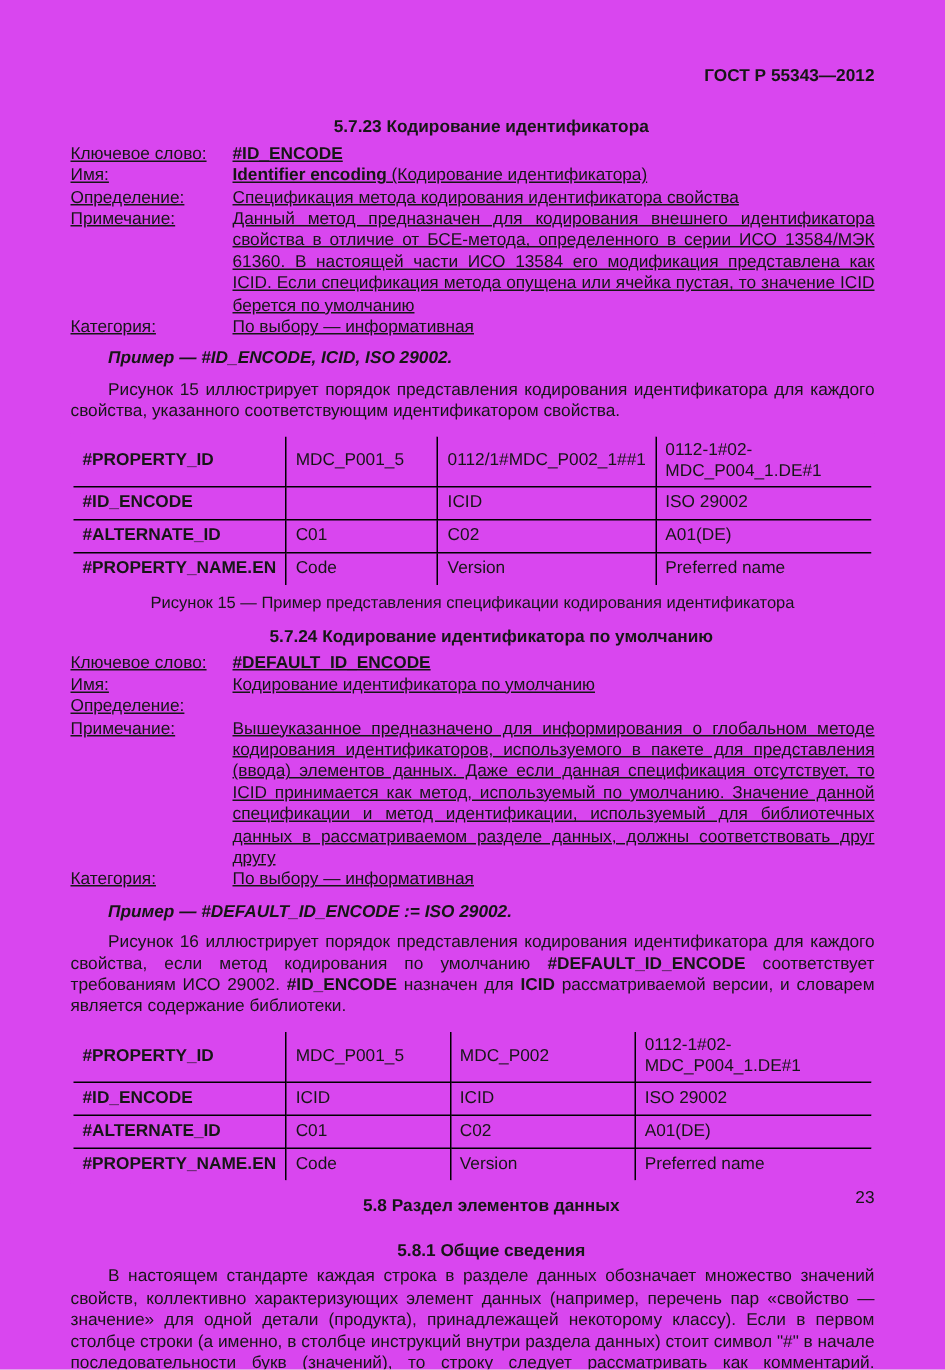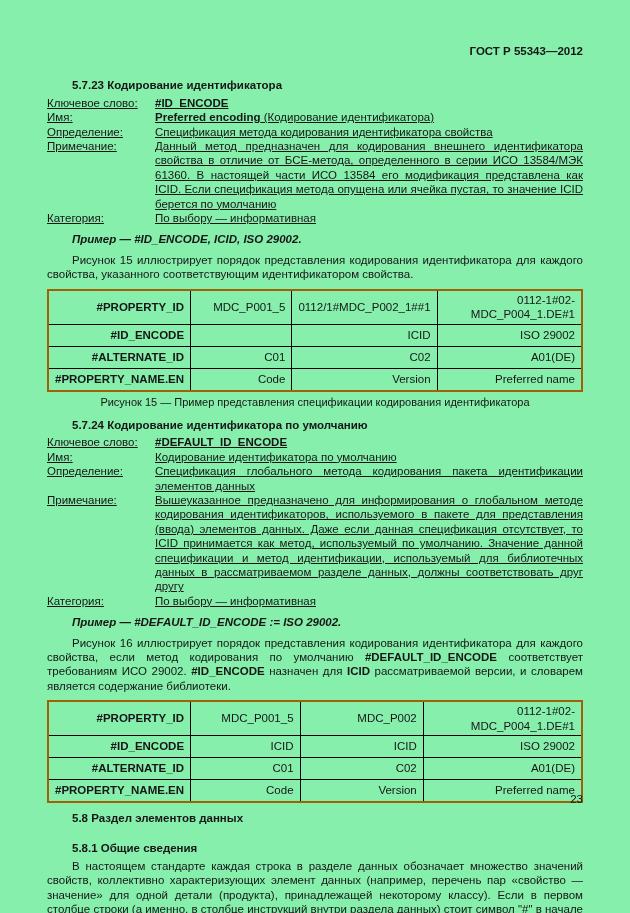--- a/index.html
+++ b/index.html
@@ -1,30 +1,30 @@
 <!DOCTYPE html>
 <html><head>
 <meta charset="utf-8">
 <style>
   html,body{margin:0;padding:0;background:#e8e8e8;}
   .page{
-    width:630px;height:913px;background:#86efac;position:relative;overflow:hidden;
+    width:630px;height:913px;background:#d946ef;position:relative;overflow:hidden;
     font-family:"Liberation Sans",sans-serif;color:#161616;margin:0 auto;
     font-size:11.5px;line-height:14.4px;
   }
   .content{position:absolute;left:47px;top:44px;width:536px;}
   .doc-header{text-align:right;font-weight:bold;font-size:11.5px;margin-bottom:20px;}
-  .heading{font-weight:bold;text-indent:25px;margin:8px 0 3px 0;}
+  .heading{font-weight:bold;text-indent:25px;margin:8px 0 3px 0;text-align:center;}
   .defrow{display:flex;margin:0;text-decoration:underline;}
   .defrow .lbl{flex:0 0 108px;width:108px;}
   .defrow .val{flex:1;text-align:justify;}
   .b{font-weight:bold;}
   .example{font-weight:bold;font-style:italic;text-indent:25px;margin:7px 0 6px 0;}
   .para{text-align:justify;text-indent:25px;margin:0 0 3px 0;}
-  table.fig{border-collapse:collapse;width:100%;margin:7px 0 3px 0;border:2px solid #a16207;text-align:right;}
+  table.fig{border-collapse:collapse;width:100%;margin:7px 0 3px 0;border:2px solid #d946ef;}
   table.fig td{border:1px solid #000;padding:2px 6px;height:17px;vertical-align:middle;}
   td.c0{width:112px;font-weight:bold;}
   td.c1{width:104px;}
   td.c2{width:126px;}
   td.c3{width:158px;}
   .caption{text-align:center;font-size:11px;margin:3px 0 9px 0;}
   .page-number{position:absolute;top:792px;right:47px;font-size:11.5px;margin-left:16px;}
 </style>
 </head>
 <body>
@@ -35,21 +35,21 @@
     <div class="doc-header">ГОСТ Р 55343—2012</div>
 
     <div class="heading">5.7.23 Кодирование идентификатора</div>
 
     <div class="defrow">
       <span class="lbl">Ключевое слово:</span>
       <span class="val b">#ID_ENCODE</span>
     </div>
     <div class="defrow">
       <span class="lbl">Имя:</span>
-      <span class="val"><span class="b">Preferred encoding</span><span> (Кодирование идентификатора)</span></span>
+      <span class="val"><span class="b">Identifier encoding</span><span> (Кодирование идентификатора)</span></span>
     </div>
     <div class="defrow">
       <span class="lbl">Определение:</span>
       <span class="val">Спецификация метода кодирования идентификатора свойства</span>
     </div>
     <div class="defrow">
       <span class="lbl">Примечание:</span>
       <span class="val">Данный метод предназначен для кодирования внешнего идентификатора свойства в отличие от БСЕ-метода, определенного в серии ИСО 13584/МЭК 61360. В настоящей части ИСО 13584 его модификация представлена как ICID. Если спецификация метода опущена или ячейка пустая, то значение ICID берется по умолчанию</span>
     </div>
     <div class="defrow">
@@ -96,21 +96,20 @@
     <div class="defrow">
       <span class="lbl">Ключевое слово:</span>
       <span class="val b">#DEFAULT_ID_ENCODE</span>
     </div>
     <div class="defrow">
       <span class="lbl">Имя:</span>
       <span class="val">Кодирование идентификатора по умолчанию</span>
     </div>
     <div class="defrow">
       <span class="lbl">Определение:</span>
-      <span class="val">Спецификация глобального метода кодирования пакета идентификации элементов данных</span>
     </div>
     <div class="defrow">
       <span class="lbl">Примечание:</span>
       <span class="val">Вышеуказанное предназначено для информирования о глобальном методе кодирования идентификаторов, используемого в пакете для представления (ввода) элементов данных. Даже если данная спецификация отсутствует, то ICID принимается как метод, используемый по умолчанию. Значение данной спецификации и метод идентификации, используемый для библиотечных данных в рассматриваемом разделе данных, должны соответствовать друг другу</span>
     </div>
     <div class="defrow">
       <span class="lbl">Категория:</span>
       <span class="val">По выбору — информативная</span>
     </div>
 

